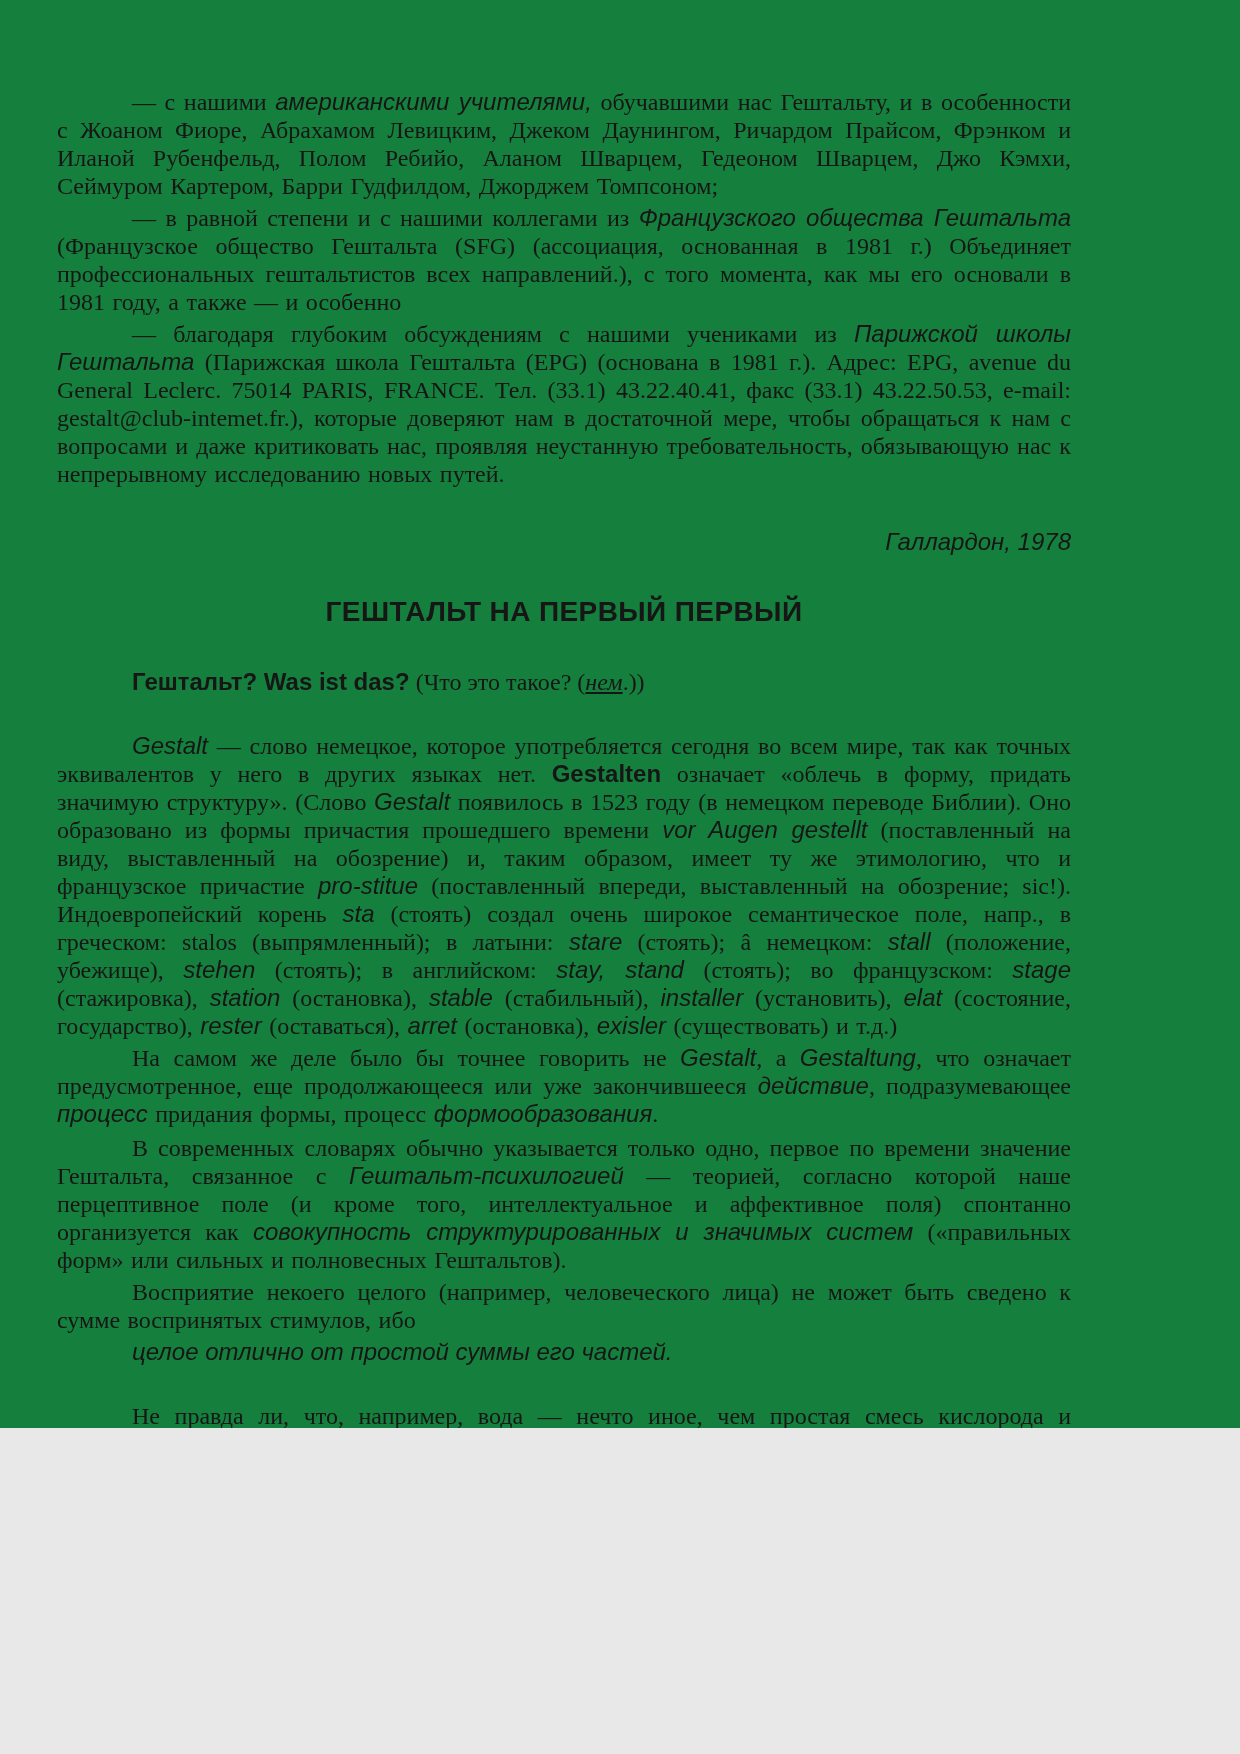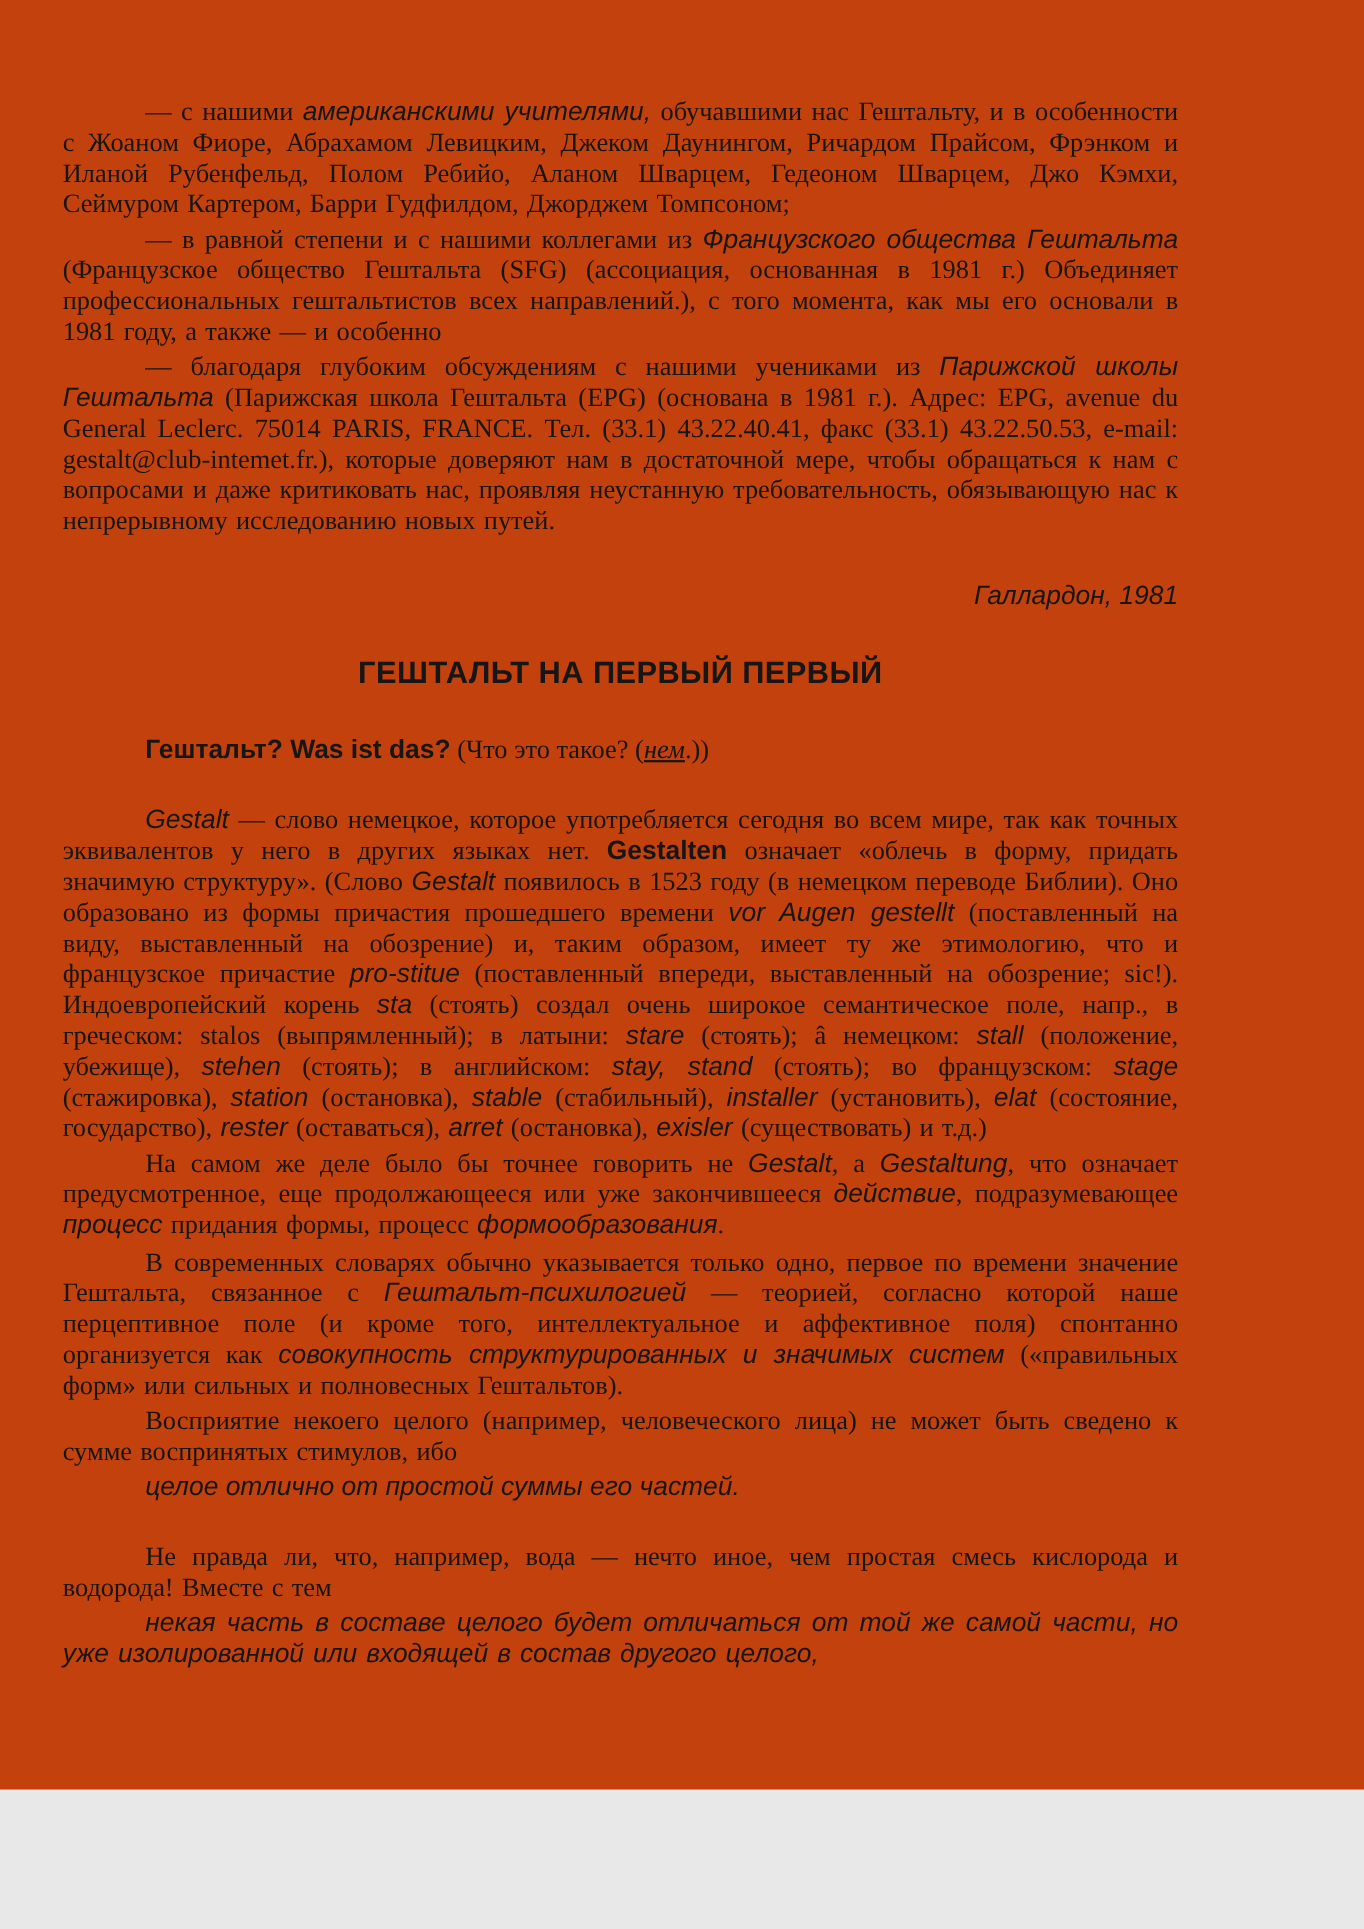--- a/index.html
+++ b/index.html
@@ -1,19 +1,19 @@
 <!DOCTYPE html>
 <html><head>
 <meta charset="utf-8">
 <style>
   html,body{margin:0;padding:0;background:#e8e8e8;}
   .page{
     position:relative;
-    width:1240px;height:1627px;
-    background:#c2410c;
+    width:1240px;height:1428px;
+    background:#15803d;
     margin:0 auto;
     overflow:hidden;
     color:#161616;
   }
   #doc{
     position:absolute;left:57px;top:88px;width:1014px;
   }
   .blk-para{
     font-family:"Liberation Serif",serif;
     font-size:24px;line-height:28px;
@@ -63,21 +63,21 @@
   }
 </style>
 </head>
 <body>
 
 <div class="page">
   <div id="doc">
       <div class="blk-para"><span class="r-n">— с нашими </span><span class="r-em">американскими учителями,</span><span class="r-n"> обучавшими нас Гештальту, и в особенности с Жоаном Фиоре, Абрахамом Левицким, Джеком Даунингом, Ричардом Прайсом, Фрэнком и Иланой Рубенфельд, Полом Ребийо, Аланом Шварцем, Гедеоном Шварцем, Джо Кэмхи, Сеймуром Картером, Барри Гудфилдом, Джорджем Томпсоном;</span></div>
       <div class="blk-para"><span class="r-n">— в равной степени и с нашими коллегами из </span><span class="r-em">Французского общества Гештальта</span><span class="r-n"> (Французское общество Гештальта (SFG) (ассоциация, основанная в 1981 г.) Объединяет профессиональных гештальтистов всех направлений.), с того момента, как мы его основали в 1981 году, а также — и особенно</span></div>
       <div class="blk-para"><span class="r-n">— благодаря глубоким обсуждениям с нашими учениками из </span><span class="r-em">Парижской школы Гештальта</span><span class="r-n"> (Парижская школа Гештальта (EPG) (основана в 1981 г.). Адрес: EPG, avenue du General Leclerc. 75014 PARIS, FRANCE. Тел. (33.1) 43.22.40.41, факс (33.1) 43.22.50.53, e-mail: gestalt@club-intemet.fr.), которые доверяют нам в достаточной мере, чтобы обращаться к нам с вопросами и даже критиковать нас, проявляя неустанную требовательность, обязывающую нас к непрерывному исследованию новых путей.</span></div>
-      <div class="blk-sig"><span class="r-em">Галлардон, 1981</span></div>
+      <div class="blk-sig"><span class="r-em">Галлардон, 1978</span></div>
       <div class="blk-h1"><span class="r-bs">ГЕШТАЛЬТ НА ПЕРВЫЙ ПЕРВЫЙ</span></div>
       <div class="blk-sub"><span class="r-bs">Гештальт? Was ist das?</span><span class="r-n"> (Что это такое? (</span><span class="r-emser">нем</span><span class="r-n">.))</span></div>
       <div class="blk-para gap-top"><span class="r-em">Gestalt</span><span class="r-n"> — слово немецкое, которое употребляется сегодня во всем мире, так как точных эквивалентов у него в других языках нет. </span><span class="r-bs">Gestalten</span><span class="r-n"> означает «облечь в форму, придать значимую структуру». (Слово </span><span class="r-em">Gestalt</span><span class="r-n"> появилось в 1523 году (в немецком переводе Библии). Оно образовано из формы причастия прошедшего времени </span><span class="r-em">vor Augen gestellt</span><span class="r-n"> (поставленный на виду, выставленный на обозрение) и, таким образом, имеет ту же этимологию, что и французское причастие </span><span class="r-em">pro-stitue</span><span class="r-n"> (поставленный впереди, выставленный на обозрение; sic!). Индоевропейский корень </span><span class="r-em">sta</span><span class="r-n"> (стоять) создал очень широкое семантическое поле, напр., в греческом: stalos (выпрямленный); в латыни: </span><span class="r-em">stare</span><span class="r-n"> (стоять); â немецком: </span><span class="r-em">stall</span><span class="r-n"> (положение, убежище), </span><span class="r-em">stehen</span><span class="r-n"> (стоять); в английском: </span><span class="r-em">stay, stand</span><span class="r-n"> (стоять); во французском: </span><span class="r-em">stage</span><span class="r-n"> (стажировка), </span><span class="r-em">station</span><span class="r-n"> (остановка), </span><span class="r-em">stable</span><span class="r-n"> (стабильный), </span><span class="r-em">installer</span><span class="r-n"> (установить), </span><span class="r-em">elat</span><span class="r-n"> (состояние, государство), </span><span class="r-em">rester</span><span class="r-n"> (оставаться), </span><span class="r-em">arret</span><span class="r-n"> (остановка), </span><span class="r-em">exisler</span><span class="r-n"> (существовать) и т.д.)</span></div>
       <div class="blk-para"><span class="r-n">На самом же деле было бы точнее говорить не </span><span class="r-em">Gestalt</span><span class="r-n">, а </span><span class="r-em">Gestaltung</span><span class="r-n">, что означает предусмотренное, еще продолжающееся или уже закончившееся </span><span class="r-em">действие</span><span class="r-n">, подразумевающее </span><span class="r-em">процесс</span><span class="r-n"> придания формы, процесс </span><span class="r-em">формообразования</span><span class="r-n">.</span></div>
       <div class="blk-para gap-top-sm"><span class="r-n">В современных словарях обычно указывается только одно, первое по времени значение Гештальта, связанное с </span><span class="r-em">Гештальт-психилогией</span><span class="r-n"> — теорией, согласно которой наше перцептивное поле (и кроме того, интеллектуальное и аффективное поля) спонтанно организуется как </span><span class="r-em">совокупность структурированных и значимых систем</span><span class="r-n"> («правильных форм» или сильных и полновесных Гештальтов).</span></div>
       <div class="blk-para"><span class="r-n">Восприятие некоего целого (например, человеческого лица) не может быть сведено к сумме воспринятых стимулов, ибо</span></div>
       <div class="blk-quote gap-bottom"><span class="r-em">целое отлично от простой суммы его частей.</span></div>
       <div class="blk-para"><span class="r-n">Не правда ли, что, например, вода — нечто иное, чем простая смесь кислорода и водорода! Вместе с тем</span></div>
       <div class="blk-quote-j"><span class="r-em">некая часть в составе целого будет отличаться от той же самой части, но уже изолированной или входящей в состав другого целого,</span></div>
     </div>

